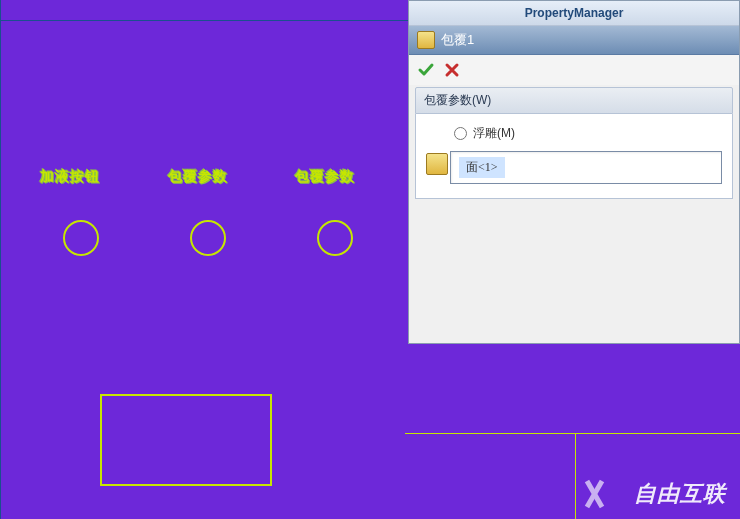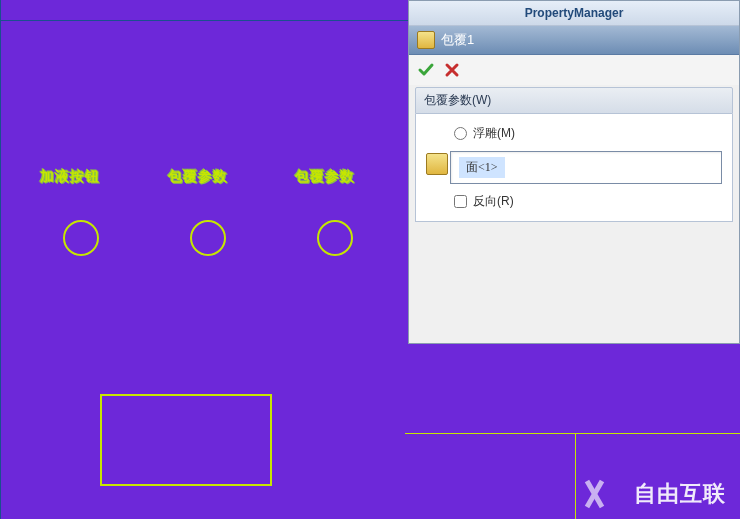--- a/index.html
+++ b/index.html
@@ -181,20 +181,21 @@
       display: inline-block;
       padding: 1px 6px;
       border: 1px dotted transparent;
     }
     .watermark {
       position: absolute;
       right: 14px;
       bottom: 10px;
       color: #fff;
       font-size: 22px;
+      font-style: italic;
       font-weight: bold;
       letter-spacing: 1px;
       display: flex;
       align-items: center;
       gap: 24px;
       opacity: 0.9;
     }
     .wm-x {
       width: 32px;
       height: 26px;
@@ -261,24 +262,20 @@
         <span>浮雕(M)</span>
       </label>
 
       <div class="selection-row">
         <span class="sel-icon"></span>
         <div class="selection-box">
           <span class="selection-item">面&lt;1&gt;</span>
         </div>
       </div>
 
-      <label class="cb-row">
-        <input type="checkbox" style="">
-        <span>反向(R)</span>
-      </label>
     </div>
   </div>
 
   <div class="group">
   </div>
 </div>
 
 <div class="watermark">
   <span class="wm-x"></span>
   <span>自由互联</span>

